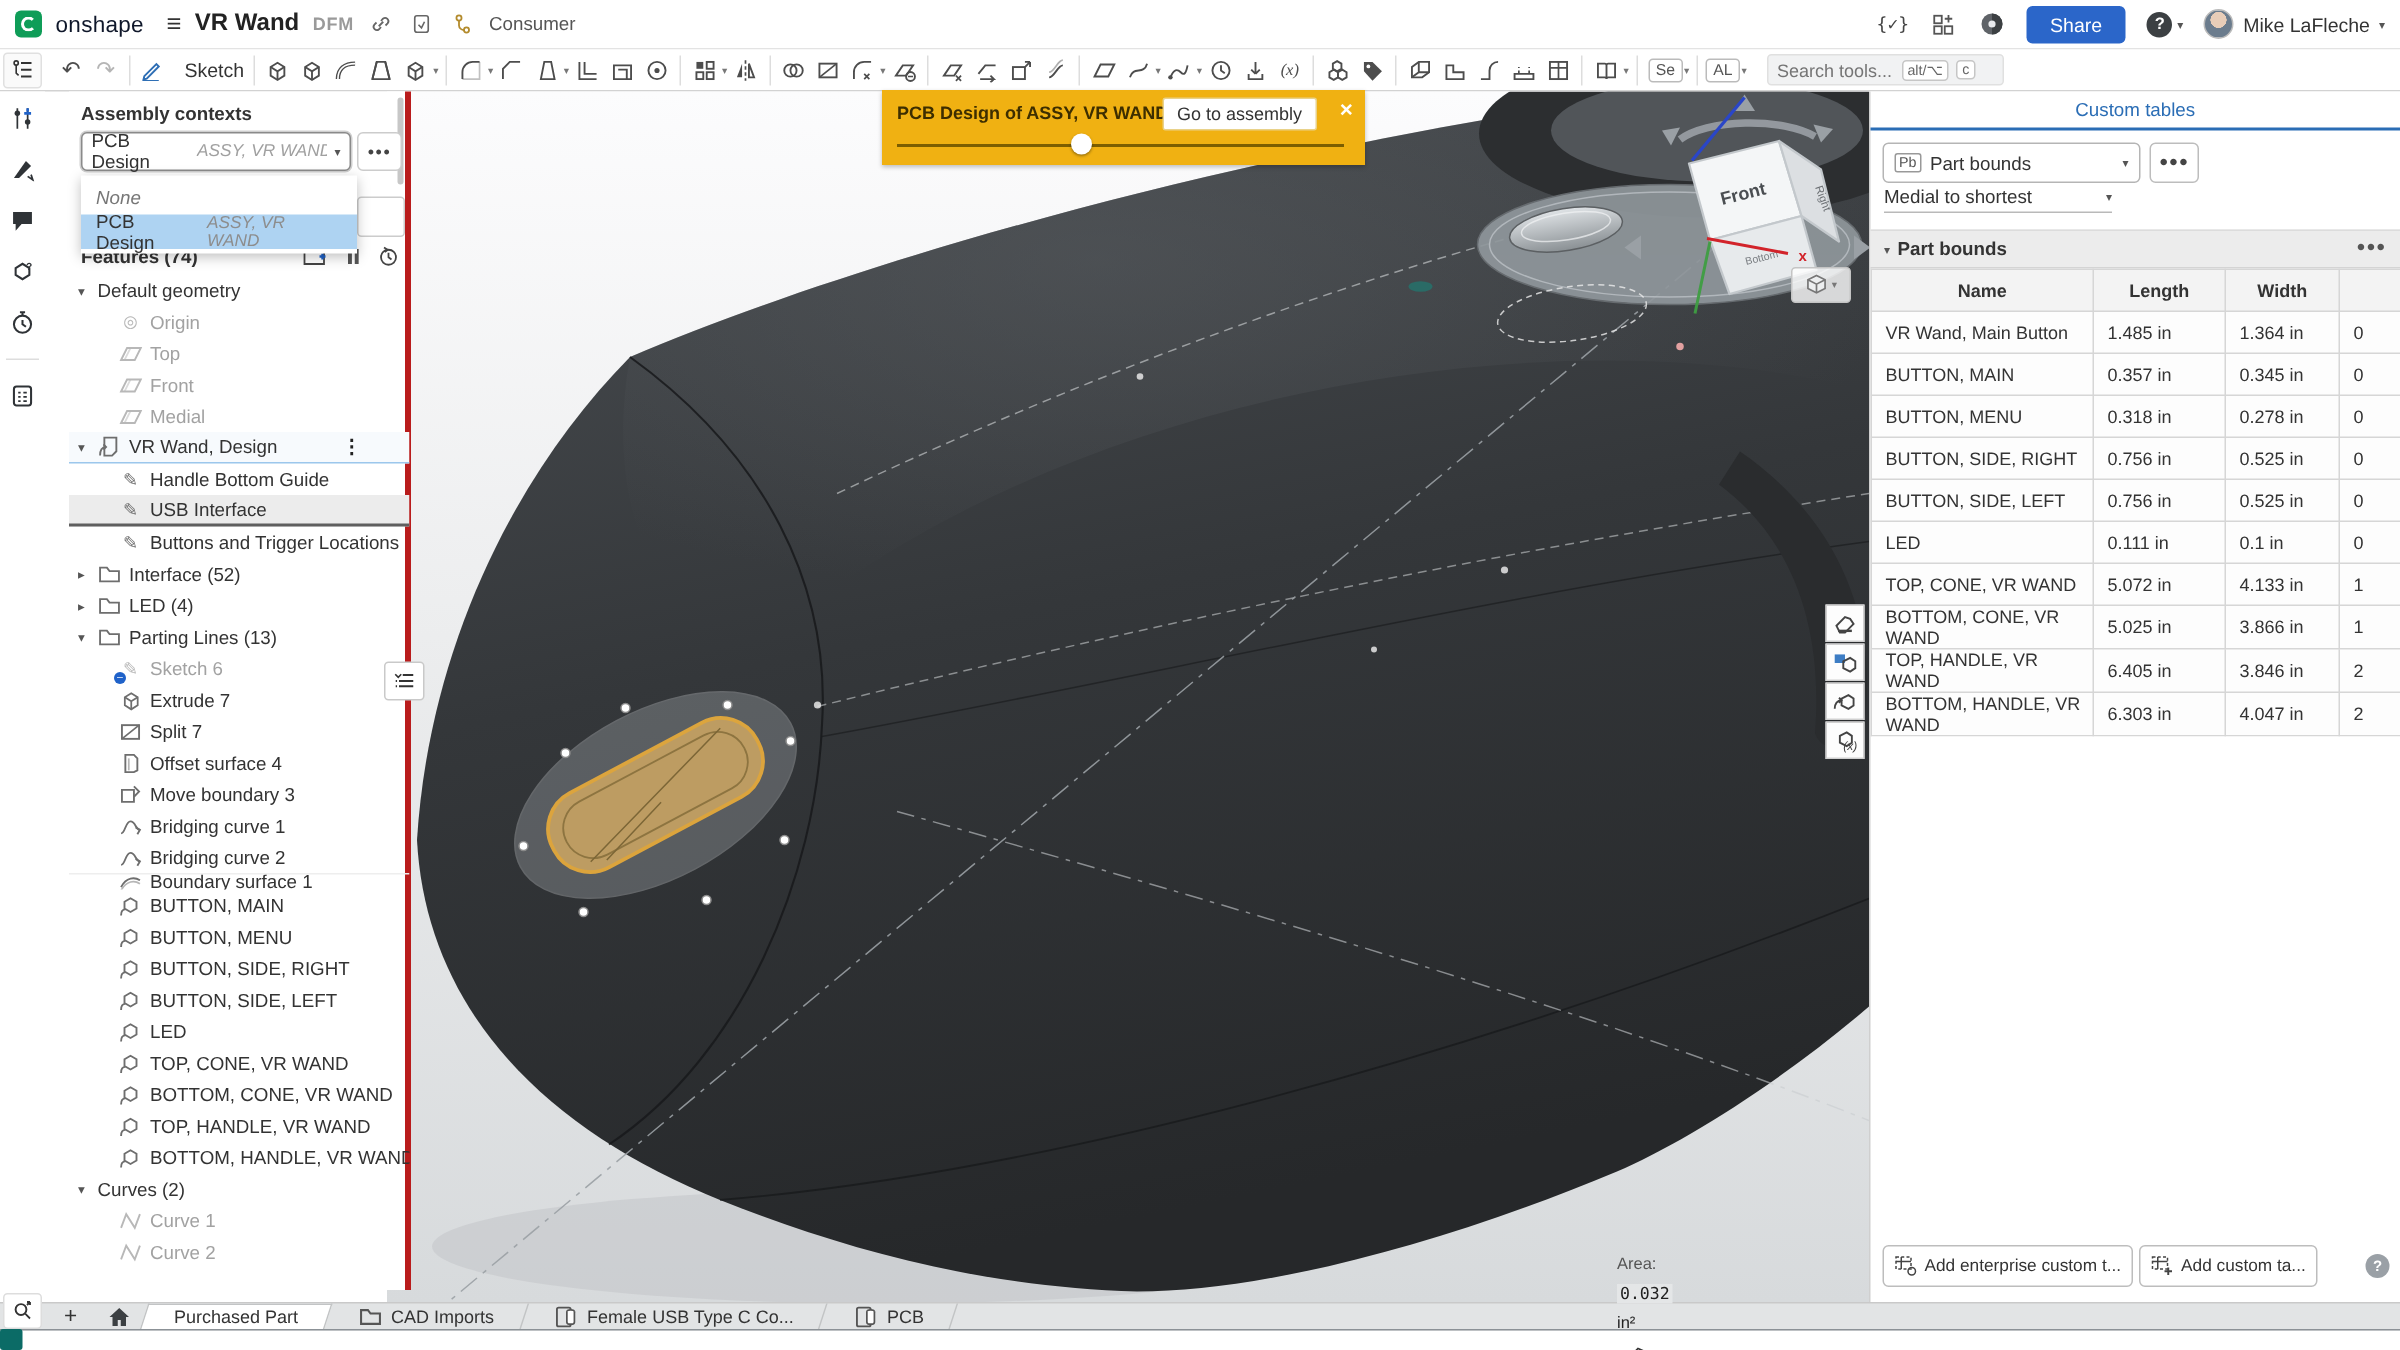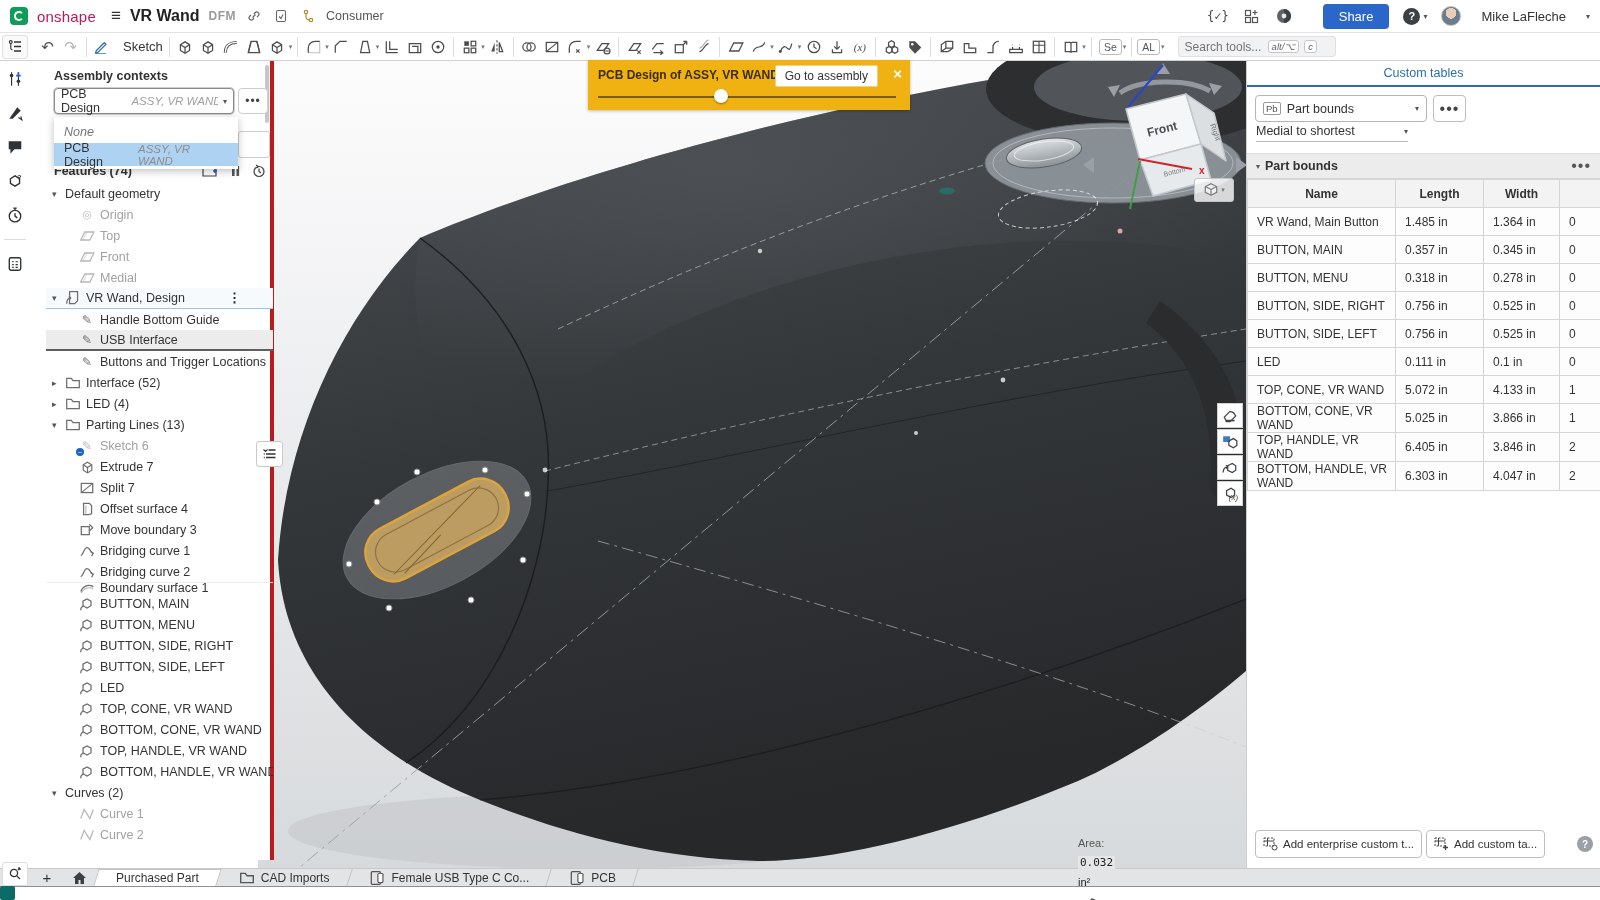--- a/index.html
+++ b/index.html
@@ -5,29 +5,29 @@
   * { margin:0; padding:0; box-sizing:border-box; }
   html,body { width:1600px; height:900px; font-family:"Liberation Sans",sans-serif; background:#fff; }
   #app { position:relative; width:1600px; height:900px; overflow:hidden; background:#fff; }
   .abs { position:absolute; }
 
   
   #topbar { left:0; top:0; width:1600px; height:33px; background:#fff; border-bottom:1px solid #e3e3e3;
             display:flex; align-items:center; padding:0 10px; gap:9px; }
   .logo-mark { width:18px; height:18px; border-radius:4px; background:#0f9d58; position:relative; }
   .logo-mark:after { content:""; position:absolute; inset:4px; border:2.5px solid #fff; border-radius:50%; border-right-color:transparent; }
-  .logo-word { font-size:15px; color:#be185d; letter-spacing:.2px; }
+  .logo-word { font-size:15px; color:#0f172a; letter-spacing:.2px; }
   .hamb { font-size:17px; color:#333; font-weight:bold; margin-left:6px; }
   .doc-title { font-size:16px; font-weight:bold; color:#222; }
   .doc-tag { font-size:12px; color:#9a9a9a; font-weight:bold; letter-spacing:.5px; }
   .tb-mini { width:18px; height:18px; display:flex; align-items:center; justify-content:center; color:#666; }
   .branch-label { font-size:12.5px; color:#555; }
   .top-right { margin-left:auto; display:flex; align-items:center; gap:14px; }
   .fs-icon { font-family:"DejaVu Sans Mono",monospace; font-size:12px; color:#444; }
-  .share-btn { background:#2b66c9; color:#fff; font-size:13px; padding:5px 16px; border-radius:4px; border:none;margin-left:16px; }
+  .share-btn { background:#2b66c9; color:#fff; font-size:13px; padding:5px 16px; border-radius:4px; border:none; }
   .help-circ { width:17px; height:17px; border-radius:50%; background:#3c4043; color:#fff; font-size:11px; font-weight:bold;
                display:flex; align-items:center; justify-content:center; }
   .caret { font-size:8px; color:#555; }
   .avatar { width:20px; height:20px; border-radius:50%; background:radial-gradient(circle at 50% 35%, #e8cdb8 0 36%, #6b7c8d 37%); border:1px solid #bbb; }
   .user-name { font-size:13px; color:#333; }
 
   
   #toolbar { left:0; top:33px; width:1600px; height:28px; background:#fff; border-bottom:1px solid #d2d2d2;
              display:flex; align-items:center; padding-left:2px; }
   .ftl-btn { width:26px; height:24px; border:1px solid #e0e0e0; border-radius:3px; background:#fafafa;
@@ -35,21 +35,21 @@
   .tb-group { display:flex; align-items:center; gap:2px; padding:0 5px; }
   .tb-sep { width:1px; height:20px; background:#ddd; }
   .tb-icon { width:21px; height:21px; display:flex; align-items:center; justify-content:center; color:#4d4d4d; }
   .tb-icon span.ch { font-size:15px; line-height:1; }
   .dd-caret { font-size:7px; color:#777; margin-left:-1px; }
   .sketch-btn { display:flex; align-items:center; gap:15px; font-size:13px; color:#333; padding:2px 6px; }
   .mode-box { border:1px solid #bbb; border-radius:3px; font-size:10.5px; color:#555; padding:1px 4px; }
   .search-tools { margin-left:8px; background:#f1f2f3; border:1px solid #e0e0e0; border-radius:3px; height:21px;
                   display:flex; align-items:center; padding:0 6px; gap:5px; width:158px; }
   .search-tools input { border:none; background:transparent; outline:none; font-size:12px; width:78px; color:#333; font-family:inherit; }
-  kbd { border:1px solid #c6c6c6; border-radius:3px; background:#fff; font-size:9.5px; color:#666; padding:0 3px; font-family:inherit;font-style:italic; }
+  kbd { border:1px solid #c6c6c6; border-radius:3px; background:#fff; font-size:9.5px; color:#666; padding:0 3px; font-family:inherit; }
 
   
   #left-strip { left:0; top:61px; width:30px; height:807px; background:#fff; display:flex; flex-direction:column; align-items:center; padding-top:8px; gap:14px; }
   .strip-icon { width:20px; height:20px; color:#2f3337; display:flex; align-items:center; justify-content:center; font-size:15px; }
 
   
   #left-panel { left:46px; top:61px; width:228px; height:799px; background:#fff; border-right:4px solid #b91c1c; }
   .panel-scrollbar { position:absolute; right:1px; top:4px; width:4px; height:58px; border-radius:2px; background:#c7c7c7; }
   .asm-title { position:absolute; left:8px; top:8px; font-size:12.5px; font-weight:bold; color:#333; }
   .asm-select { position:absolute; left:8px; top:27px; width:180px; height:26px; border:1px solid #8a8a8a; border-radius:4px;
@@ -185,21 +185,21 @@
             <circle cx="8" cy="8" r="7" fill="#5f6368"></circle>
             <path d="M8 1a7 7 0 010 14z" fill="#3c4043"></path>
             <circle cx="8" cy="8" r="2.4" fill="#e8eaed"></circle>
           </svg>
       </span>
       <button class="share-btn">Share</button>
       <span style="display:flex;align-items:center;gap:3px;">
         <span class="help-circ">?</span>
         <span class="caret">▾</span>
       </span>
-      <span style="display:flex;align-items:center;gap:20px;">
+      <span style="display:flex;align-items:center;gap:6px;">
         <span class="avatar"></span>
         <span class="user-name">Mike LaFleche</span>
         <span class="caret">▾</span>
       </span>
     </div>
   </div>
 
   <div id="toolbar" class="abs">
     <span class="ftl-btn">
       <svg class="ic" width="15" height="15" viewBox="0 0 15 15">

